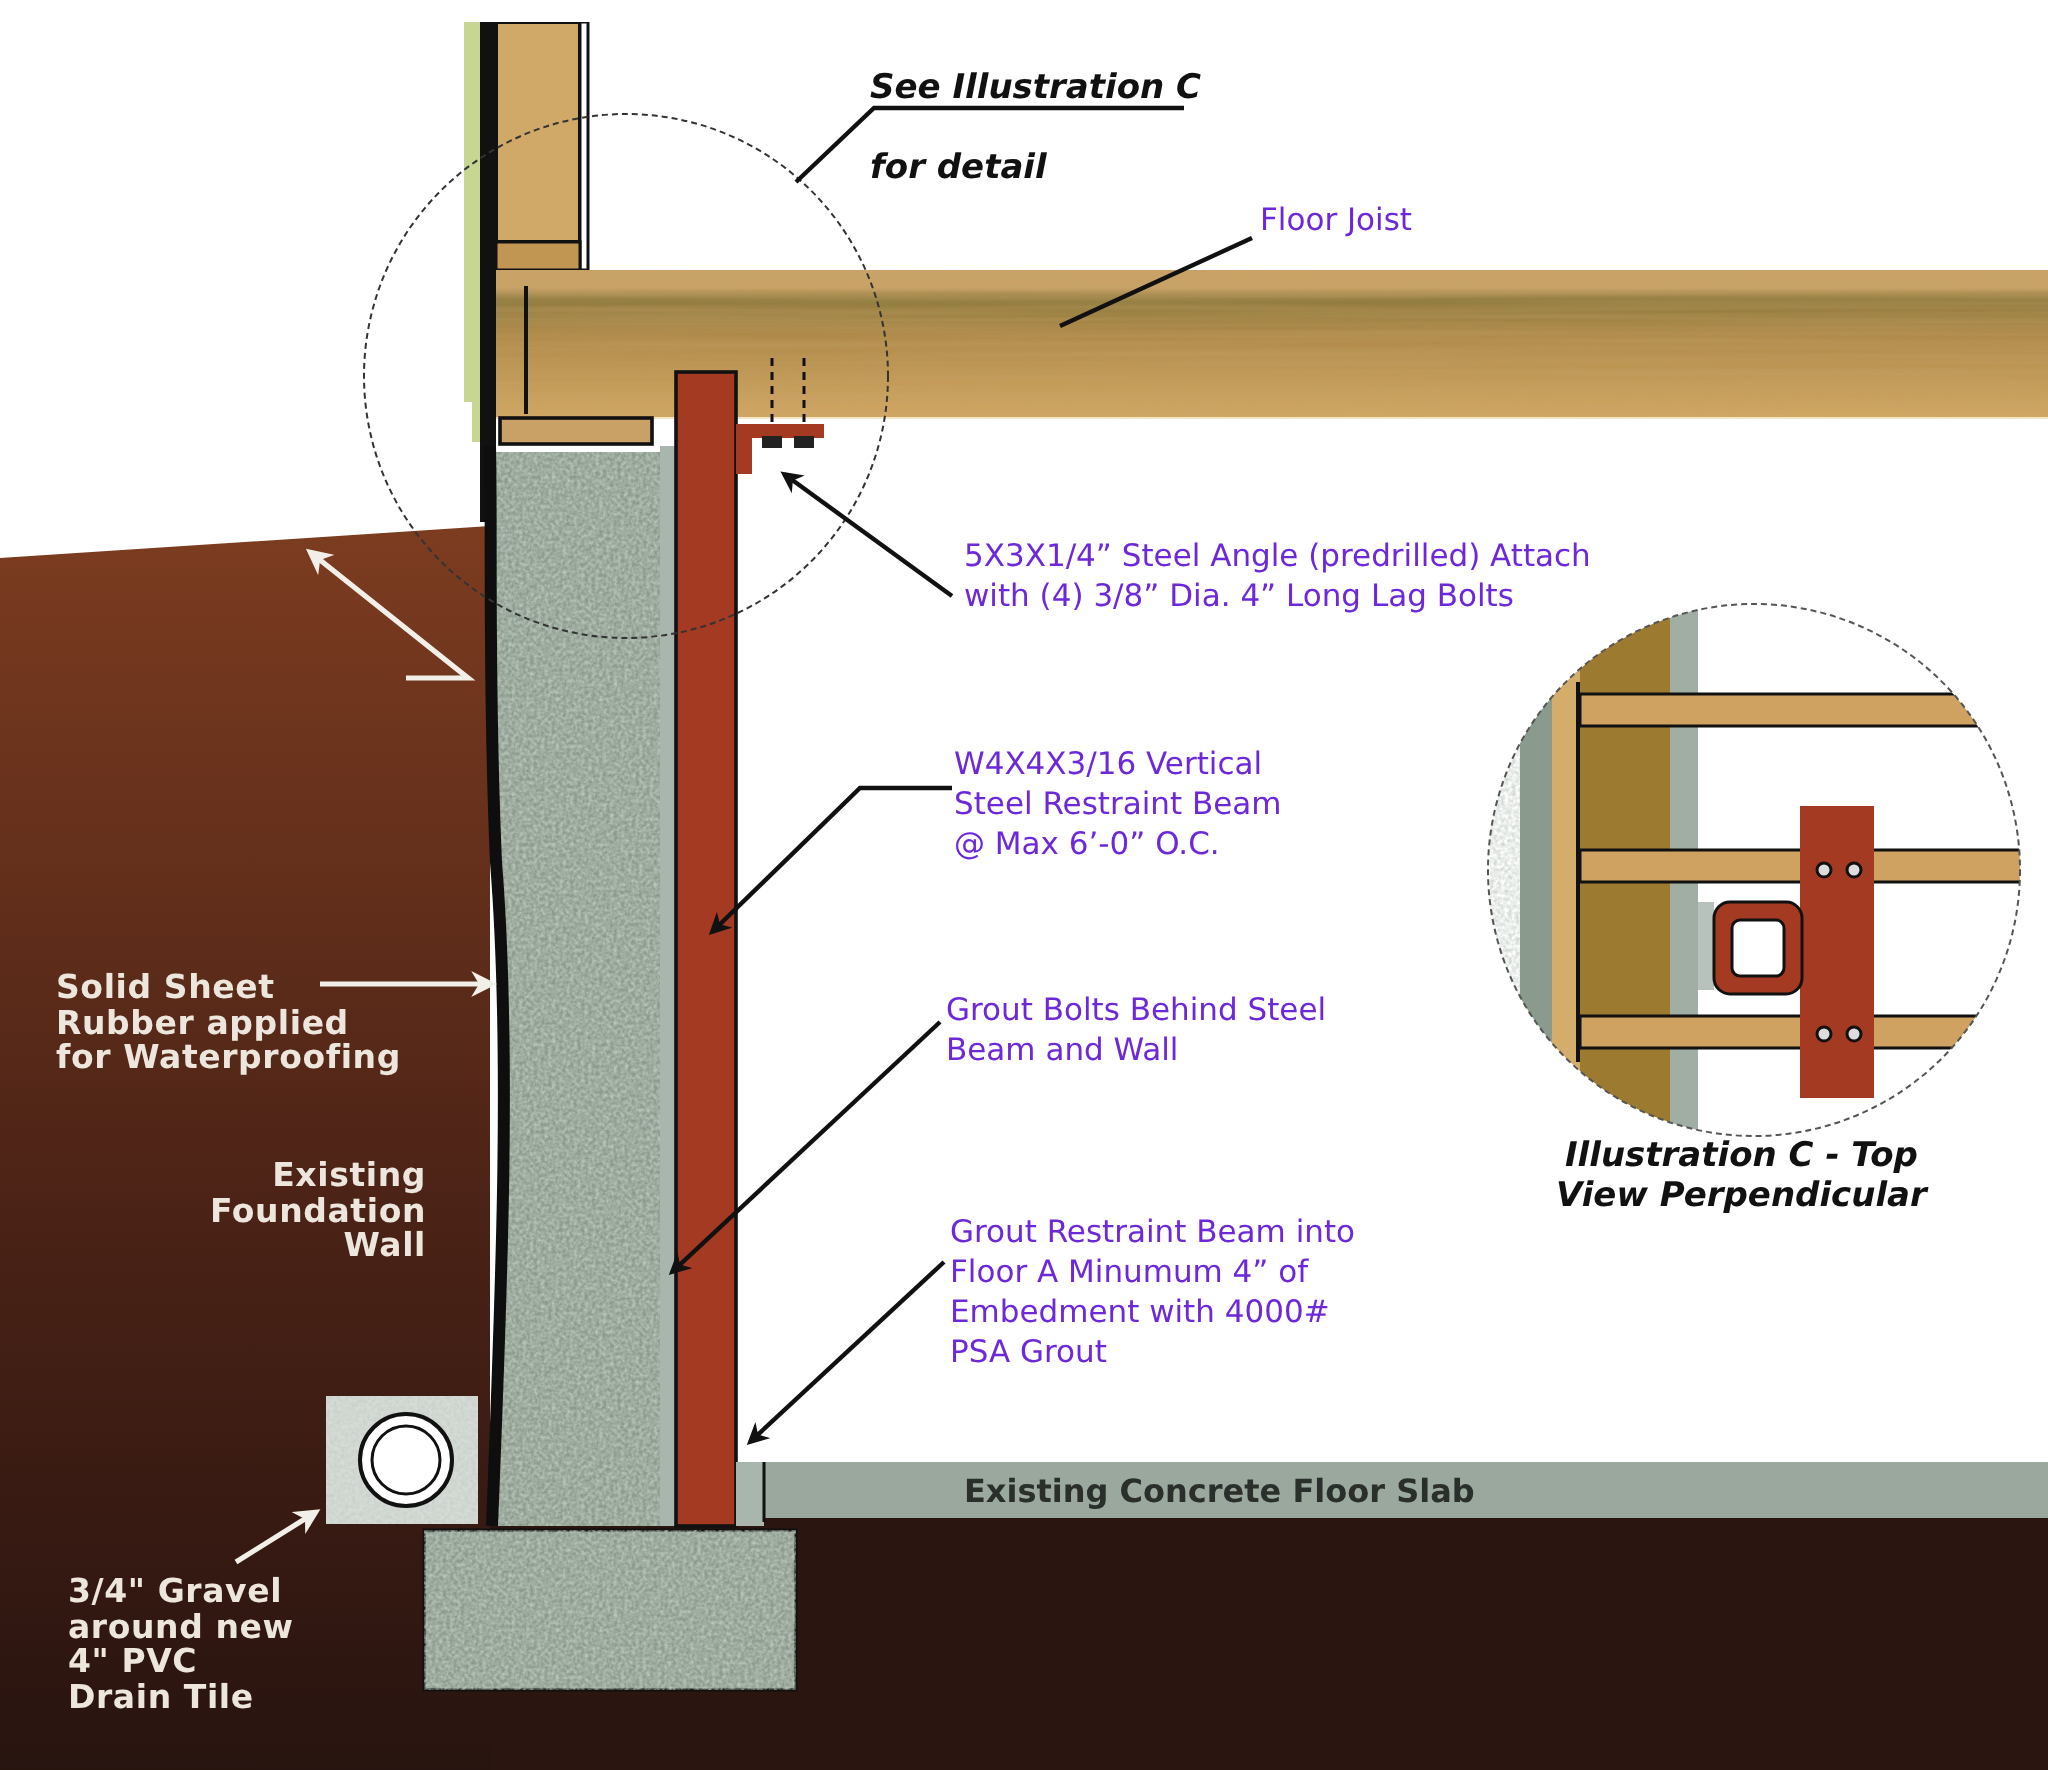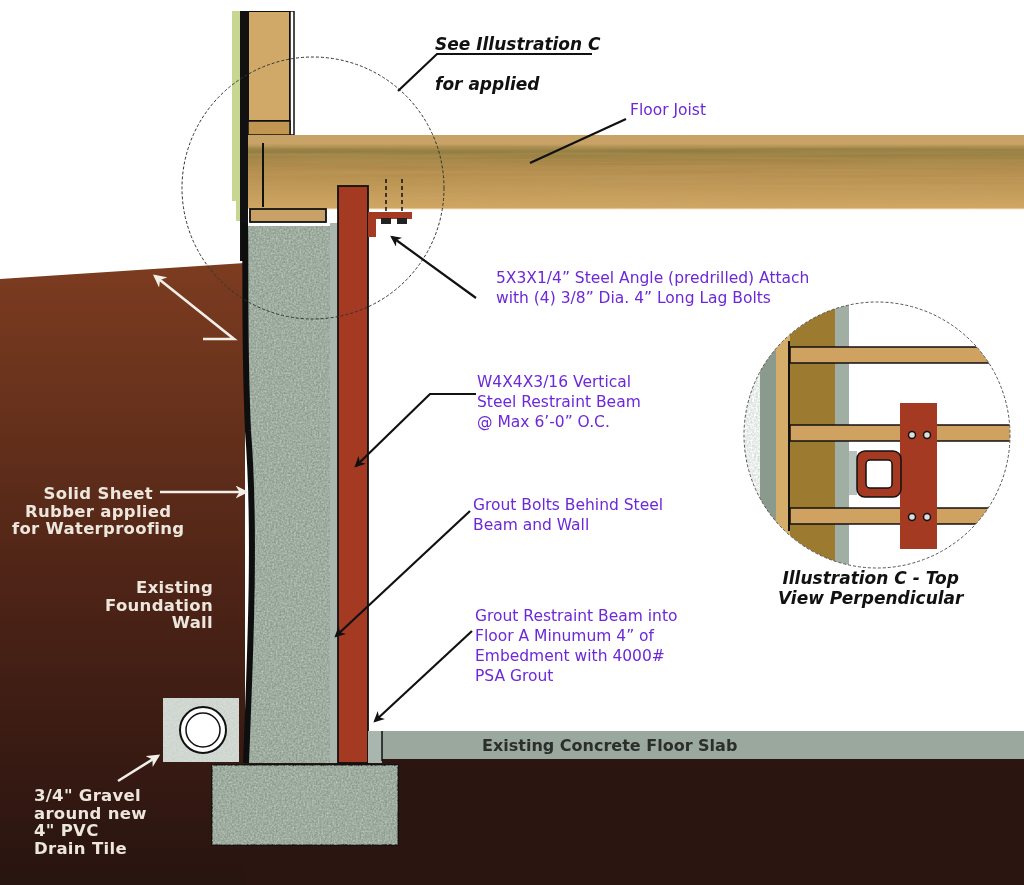--- a/index.html
+++ b/index.html
@@ -151,37 +151,37 @@
         <circle cx="927" cy="424" r="3.5" fill="#ddd" stroke="#111" stroke-width="1.5"></circle>
         <circle cx="912" cy="506" r="3.5" fill="#ddd" stroke="#111" stroke-width="1.5"></circle>
         <circle cx="927" cy="506" r="3.5" fill="#ddd" stroke="#111" stroke-width="1.5"></circle>
       </g>
       <circle cx="877" cy="424" r="133" fill="none" stroke="#555" stroke-width="1" stroke-dasharray="3,2"></circle>
     </g>
   </svg>
 
   <div class="lbl ital" style="left:435px;top:3px;">
     <span>See Illustration C</span><br>
-    <span>for applied</span>
+    <span>for detail</span>
   </div>
 
   <div class="lbl dark" style="left:630px;top:89px;">Floor Joist</div>
-  <div class="lbl dark" style="left:496px;top:257px;">5X3X1/4” Steel Angle (predrilled) Attach
+  <div class="lbl dark" style="left:482px;top:257px;">5X3X1/4” Steel Angle (predrilled) Attach
 with (4) 3/8” Dia. 4” Long Lag Bolts</div>
   <div class="lbl dark" style="left:477px;top:361px;">W4X4X3/16 Vertical
 Steel Restraint Beam
 @ Max 6’-0” O.C.</div>
   <div class="lbl dark" style="left:473px;top:484px;">Grout Bolts Behind Steel
 Beam and Wall</div>
   <div class="lbl dark" style="left:475px;top:595px;">Grout Restraint Beam into
 Floor A Minumum 4” of
 Embedment with 4000#
 PSA Grout</div>
 
-  <div class="lbl soil" style="left:12px;top:474px;text-align:center;">Solid Sheet
+  <div class="lbl soil" style="left:28px;top:474px;">Solid Sheet
 Rubber applied
 for Waterproofing</div>
   <div class="lbl soil" style="left:105px;top:568px;text-align:right;">Existing
 Foundation
 Wall</div>
   <div class="lbl soil" style="left:34px;top:776px;">3/4" Gravel
 around new
 4" PVC
 Drain Tile</div>
 

